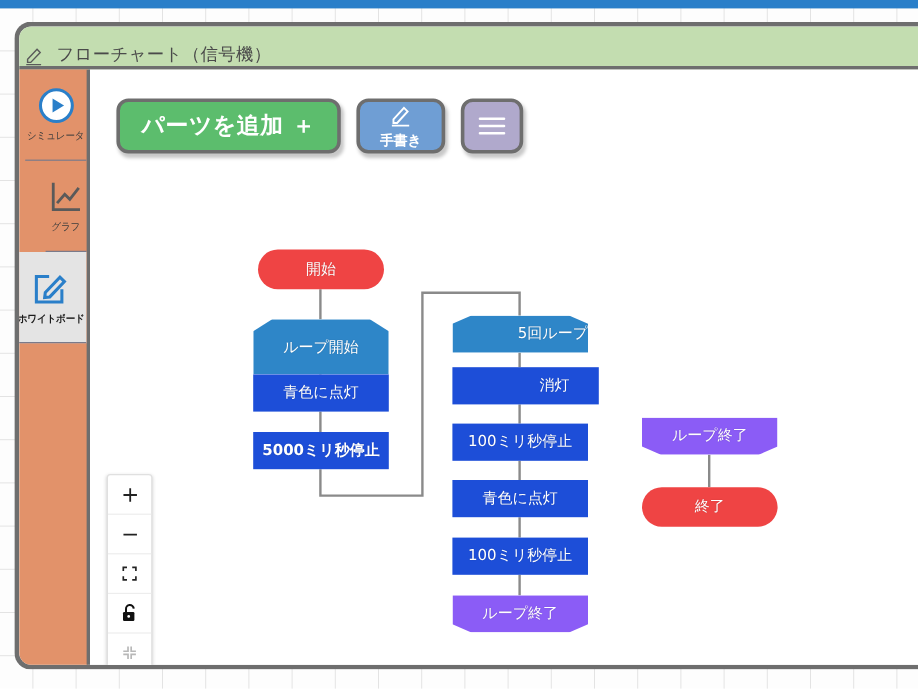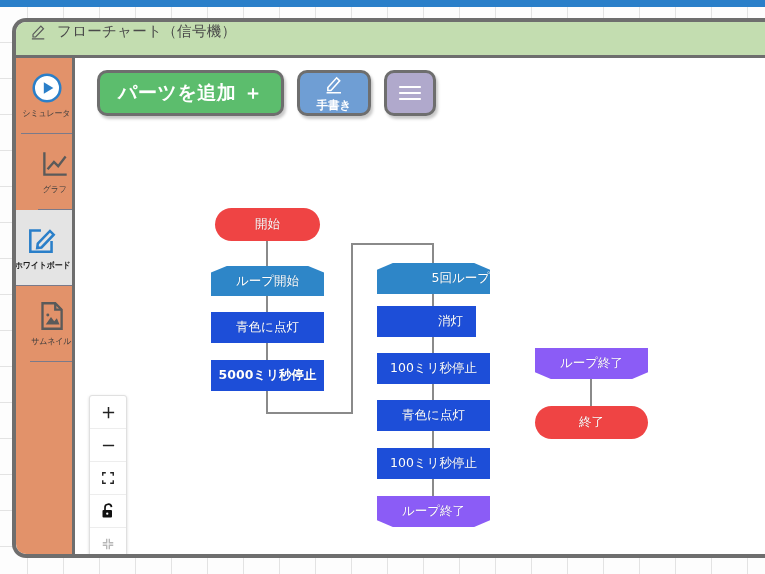--- a/index.html
+++ b/index.html
@@ -31,22 +31,22 @@
     border-right:none;
     border-radius:14px 0 0 14px;
     box-sizing:border-box;
     background:#ffffff;
     overflow:hidden;
   }
   #titlebar{
     height:36px;
     background:#c3ddb0;
     border-bottom:3px solid #6e6e6e;
-    display:flex;align-items:flex-start;
-    padding-left:14px;
+    display:flex;align-items:flex-end;
+    padding-left:4px;
     box-sizing:border-box;
   }
   .pencil-edit{
     width:18px;height:18px;margin-right:9px;flex:0 0 auto;
     display:block;
   }
   #title-text{
     font-size:14.5px;color:#4a4a4a;letter-spacing:.3px;
   }
   #body-row{display:flex;height:497px;}
@@ -87,21 +87,21 @@
     display:flex;align-items:center;justify-content:center;
     box-sizing:border-box;cursor:pointer;user-select:none;
   }
   #btn-add{
     background:#5cbd6d;height:46px;padding:0 18px;
     color:#ffffff;font-size:19px;font-weight:bold;
     letter-spacing:.5px;
   }
   #btn-draw{
     background:#6f9ed4;width:74px;height:46px;
-    flex-direction:column;color:#ffffff;gap:5px;
+    flex-direction:column;color:#ffffff;gap:5px;margin-top:12px;
   }
   #btn-draw .dlabel{font-size:11.5px;font-weight:bold;margin-top:-1px;}
   #btn-menu{background:#b0a9cc;width:52px;height:46px;}
   
   #zoomstack{
     position:absolute;left:14px;top:337px;width:36px;
     background:#ffffff;border:1px solid #e0e0e0;border-radius:3px;
     box-shadow:0 1px 3px rgba(0,0,0,.16);
     display:flex;flex-direction:column;
   }
@@ -170,29 +170,20 @@
       </div>
 
       <div class="side-item active">
         <svg class="side-ico" viewBox="0 0 32 32">
           <path d="M25 17 L25 27 L5 27 L5 7 L15 7" fill="none" stroke="#2a7fc9" stroke-width="2.4"></path>
           <path d="M12 19.5 L23.5 7.5 L27 11 L15.5 23 L11.5 23.5 Z" fill="none" stroke="#2a7fc9" stroke-width="2.4"></path>
         </svg>
         <span class="side-label">ホワイトボード</span>
       </div>
 
-      <div class="side-item">
-        <svg class="side-ico" viewBox="0 0 32 32">
-          <path d="M8 4 L20 4 L26 10 L26 28 L8 28 Z" fill="none" stroke="#5a5a5a" stroke-width="2.2"></path>
-          <path d="M20 4 L20 10 L26 10" fill="none" stroke="#5a5a5a" stroke-width="2.2"></path>
-          <path d="M11 24 L16 17 L19 21 L21.5 18 L24 24 Z" fill="#5a5a5a"></path>
-          <circle cx="13" cy="15" r="1.4" fill="#5a5a5a"></circle>
-        </svg>
-        <span class="side-label">サムネイル</span>
-      </div>
 
 
       <div id="side-filler" class="side-item"></div>
     </div>
 
     <div id="canvas">
 
       <div id="toolbar">
         <div class="tbtn" id="btn-add">
           <span>パーツを追加 ＋</span>
@@ -223,33 +214,33 @@
             <path d="M358 326 L358 342"></path>
             <path d="M358 373 L358 390"></path>
             <path d="M358 421 L358 438"></path>
             <path d="M516 321 L516 348"></path>
           </g>
         </svg>
         <div id="nodes-container">
             <div class="node n-pill" style="left: 140px; top: 150px; width: 105px; height: 33px;">
               <span class="ntxt">開始</span>
             </div>
-            <div class="node n-loopstart" style="left: 136px; top: 208px; width: 113px; height: 30px;">
+            <div class="node n-loopstart" style="left: 136px; top: 208px; width: 113px; height: 46px;">
               <span class="ntxt">ループ開始</span>
             </div>
             <div class="node n-rect" style="left: 136px; top: 254px; width: 113px; height: 31px;">
               <span class="ntxt">青色に点灯</span>
             </div>
             <div class="node n-rect" style="left: 136px; top: 302px; width: 113px; height: 31px; font-weight: bold;">
               <span class="ntxt">5000ミリ秒停止</span>
             </div>
             <div class="node n-loopstart" style="left: 302px; top: 205px; width: 113px; height: 31px; justify-content: flex-end;">
               <span class="ntxt">5回ループ</span>
             </div>
-            <div class="node n-rect" style="left: 302px; top: 248px; width: 99px; height: 31px; padding-left: 48px;">
+            <div class="node n-rect" style="left: 302px; top: 248px; width: 122px; height: 31px; padding-left: 48px;">
               <span class="ntxt">消灯</span>
             </div>
             <div class="node n-rect" style="left: 302px; top: 295px; width: 113px; height: 31px;">
               <span class="ntxt">100ミリ秒停止</span>
             </div>
             <div class="node n-rect" style="left: 302px; top: 342px; width: 113px; height: 31px;">
               <span class="ntxt">青色に点灯</span>
             </div>
             <div class="node n-rect" style="left: 302px; top: 390px; width: 113px; height: 31px;">
               <span class="ntxt">100ミリ秒停止</span>

